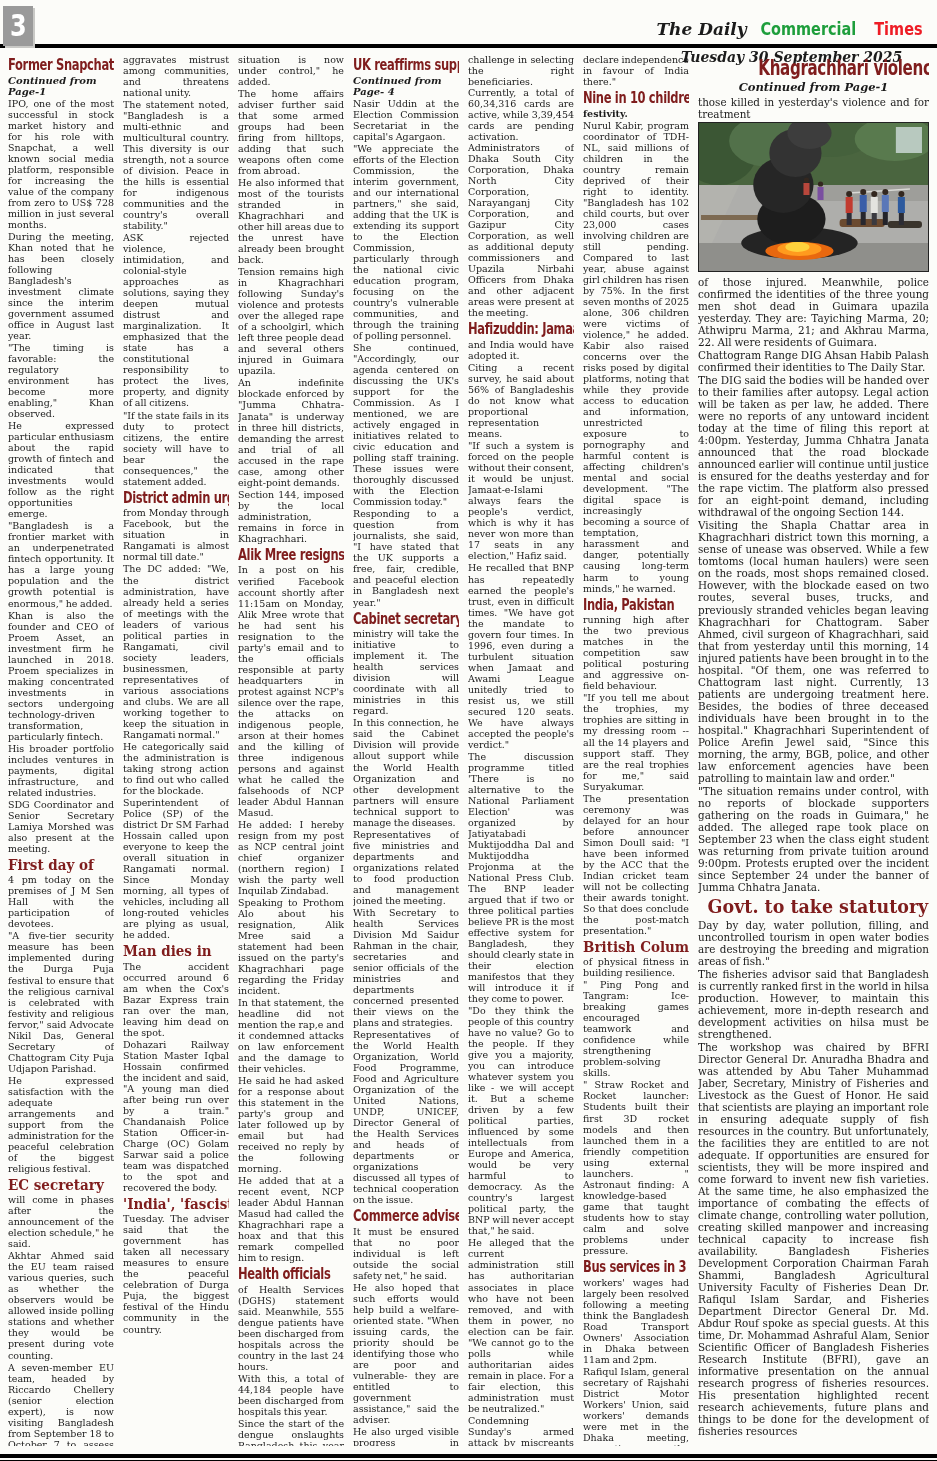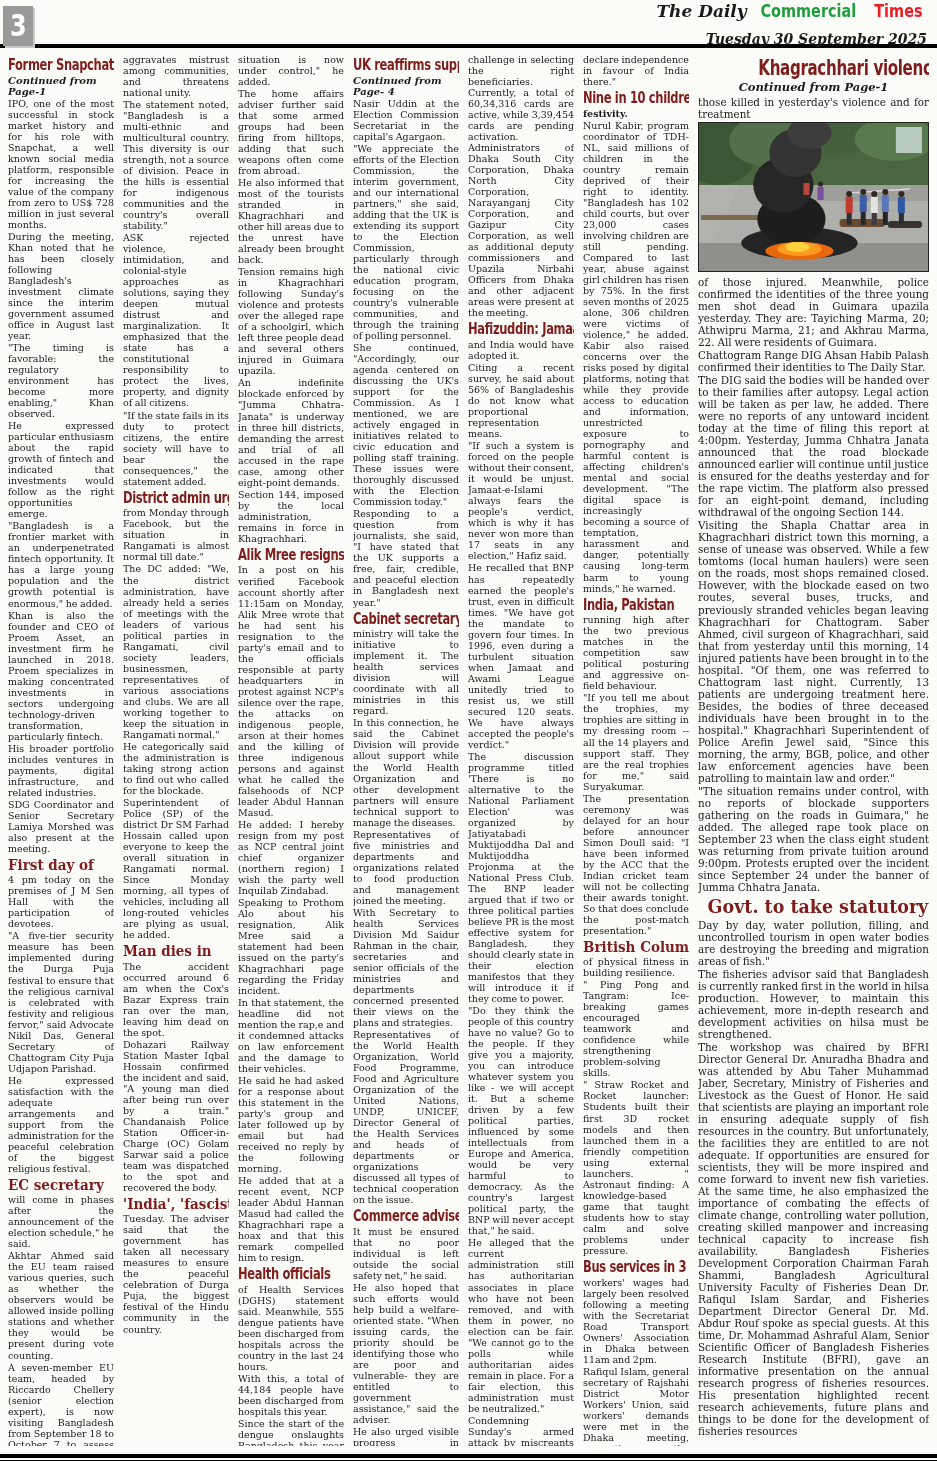--- a/index.html
+++ b/index.html
@@ -6,21 +6,21 @@
   body{background:#e8e8e4;}
   .page{position:relative;width:937px;height:1461px;margin:0 auto;background:#fcfcf9;color:#1b1b1b;overflow:hidden;
         font-family:"DejaVu Serif","Liberation Serif",serif;}
   
   .masthead{position:relative;height:42px;}
   .pagenum-box{position:absolute;left:3px;top:6px;width:30px;height:40px;background:#9a9a9a;
                display:flex;align-items:center;justify-content:center;z-index:2;
                box-shadow:2px 2px 0 #c9c9c6;}
   .pagenum-box span{color:#ffffff;font-family:"DejaVu Sans","Liberation Sans",sans-serif;
                     font-weight:bold;font-size:30px;line-height:1;transform:scaleX(.8);}
-  .brand{position:absolute;right:10px;top:2px;text-align:right;}
+  .brand{position:absolute;right:10px;top:20px;text-align:center;}
   .brand-line{font-size:17px;line-height:1.1;white-space:nowrap;}
   .the-daily{font-style:italic;font-weight:bold;font-family:"DejaVu Serif","Liberation Serif",serif;}
   .commercial,.times{font-family:"DejaVu Sans","Liberation Sans",sans-serif;font-weight:bold;
                      display:inline-block;transform:scaleX(.85);}
   .date-line{font-size:14px;font-weight:bold;font-style:italic;margin-top:10px;}
   .top-rule{height:4px;background:#000;margin:2px 0 6px 0;}
   
   .body-grid{display:flex;gap:9px;padding:0 8px;height:1392px;overflow:hidden;}
   .col{width:106px;flex:0 0 106px;overflow:hidden;}
   .right-sec{flex:1 1 auto;overflow:hidden;}
@@ -165,21 +165,21 @@
         <p class="para">Nurul Kabir, program coordinator of TDH-NL, said millions of children in the country remain deprived of their right to identity. "Bangladesh has 102 child courts, but over 23,000 cases involving children are still pending. Compared to last year, abuse against girl children has risen by 75%. In the first seven months of 2025 alone, 306 children were victims of violence," he added. Kabir also raised concerns over the risks posed by digital platforms, noting that while they provide access to education and information, unrestricted exposure to pornography and harmful content is affecting children's mental and social development. "The digital space is increasingly becoming a source of temptation, harassment and danger, potentially causing long-term harm to young minds," he warned.</p>
         <div class="headline h-sans"><span>India, Pakistan</span></div>
         <p class="para">running high after the two previous matches in the competition saw political posturing and aggressive on-field behaviour.</p>
         <p class="para">"If you tell me about the trophies, my trophies are sitting in my dressing room -- all the 14 players and support staff. They are the real trophies for me," said Suryakumar.</p>
         <p class="para">The presentation ceremony was delayed for an hour before announcer Simon Doull said: "I have been informed by the ACC that the Indian cricket team will not be collecting their awards tonight. So that does conclude the post-match presentation."</p>
         <div class="headline h-serif"><span>British Columbia</span></div>
         <p class="para">of physical fitness in building resilience.</p>
         <p class="para">" Ping Pong and Tangram: Ice-breaking games encouraged teamwork and confidence while strengthening problem-solving skills.</p>
         <p class="para">" Straw Rocket and Rocket launcher: Students built their first 3D rocket models and then launched them in a friendly competition using external launchers. " Astronaut finding: A knowledge-based game that taught students how to stay calm and solve problems under pressure.</p>
         <div class="headline h-sans"><span>Bus services in 3</span></div>
-        <p class="para">workers' wages had largely been resolved following a meeting with the Secretariat Road Transport Owners' Association in Dhaka between 11am and 2pm.</p>
+        <p class="para">workers' wages had largely been resolved following a meeting think the Bangladesh Road Transport Owners' Association in Dhaka between 11am and 2pm.</p>
         <p class="para">Rafiqul Islam, general secretary of Rajshahi District Motor Workers' Union, said workers' demands were met in the Dhaka meeting, prompting the resumption of services. "They want to operate the buses," he added.</p>
       </div>
     <div class="right-sec">
         <div class="headline h-right-main"><span>Khagrachhari violence: Police identify</span></div>
         <div class="continued">Continued from Page-1</div>
         <p class="para">those killed in yesterday's violence and for treatment</p>
         <div class="photo-wrap">
       <svg viewBox="0 0 228 148" preserveAspectRatio="none">
         <rect x="0" y="0" width="228" height="148" fill="#b3b3ae"></rect>
         <rect x="0" y="0" width="228" height="62" fill="#4a653f"></rect>

